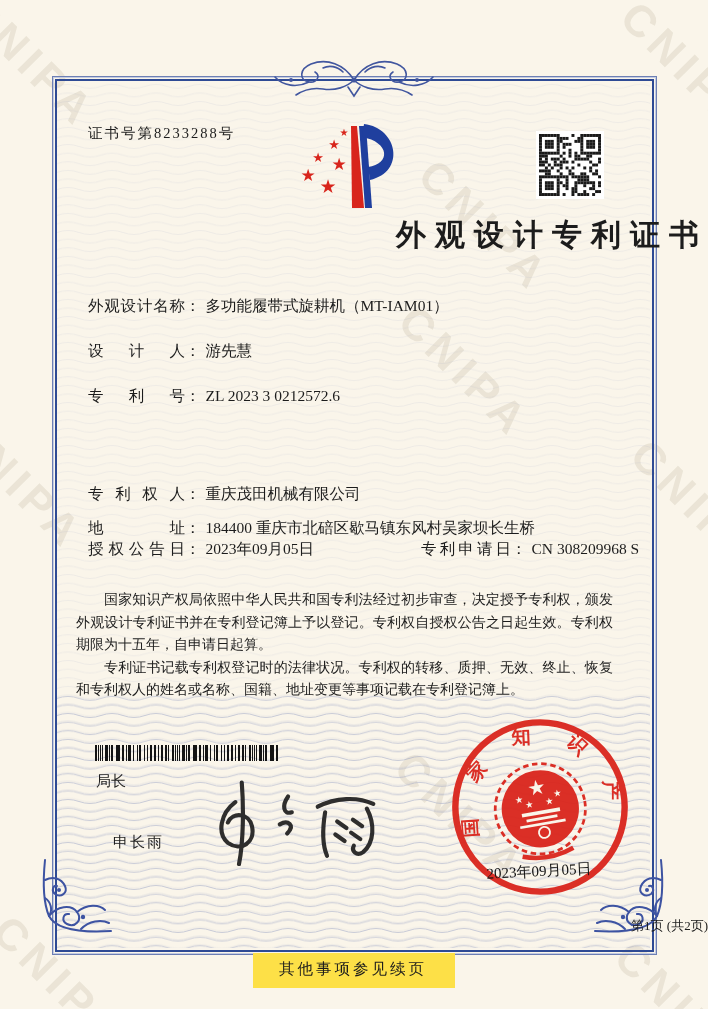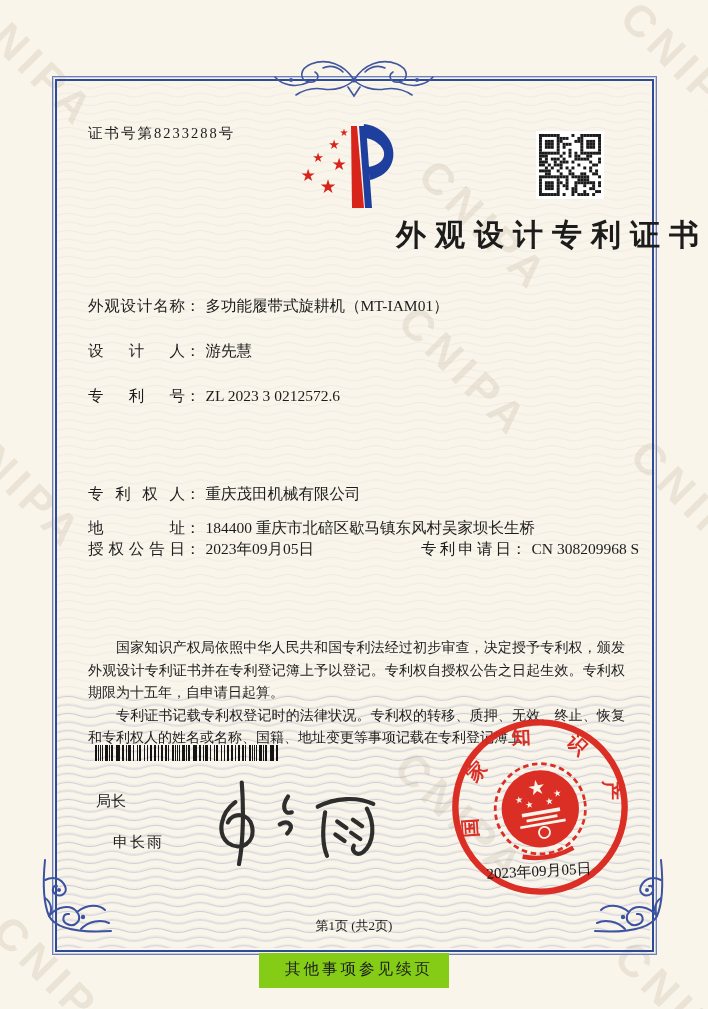--- a/index.html
+++ b/index.html
@@ -17,38 +17,38 @@
   .logo{position:absolute;left:298px;top:118px;z-index:4;}
   .qrbox{position:absolute;left:536px;top:131px;width:68px;height:68px;background:#ffffff;
          display:flex;align-items:center;justify-content:center;z-index:4;}
   .title{position:absolute;left:0;top:215px;width:708px;text-align:right;font-size:30px;
          font-weight:bold;letter-spacing:9px;z-index:4;}
   .frow{position:absolute;left:88px;font-size:15.5px;white-space:nowrap;z-index:4;}
   .flabel{display:inline-block;width:97px;text-align:justify;text-align-last:justify;vertical-align:bottom;}
   .fcolon{display:inline-block;}
   .fvalue{margin-left:5px;}
   .frow2{position:absolute;left:333px;top:0;}
-  .paras{position:absolute;left:88px;top:589px;width:537px;font-size:14px;line-height:22.5px;
-         text-align:justify;z-index:4;margin-top:48px;}
+  .paras{position:absolute;left:76px;top:589px;width:537px;font-size:14px;line-height:22.5px;
+         text-align:justify;z-index:4;}
   .paras p{margin:0;text-indent:2em;}
   .barcode{position:absolute;left:95px;top:745px;width:184px;height:16px;z-index:4;
     background-image:
       repeating-linear-gradient(90deg,#141414 0 1.5px,transparent 1.5px 3px,#141414 3px 4px,transparent 4px 7px),
       repeating-linear-gradient(90deg,#141414 0 2px,transparent 2px 5px,#141414 5px 6px,transparent 6px 11px);}
-  .signer-title{position:absolute;left:96px;top:792px;font-family:"Liberation Sans","DejaVu Sans",sans-serif;
+  .signer-title{position:absolute;left:96px;top:772px;font-family:"Liberation Sans","DejaVu Sans",sans-serif;
          font-size:15px;z-index:4;}
   .signer-name{position:absolute;left:96px;top:833px;font-family:"Liberation Sans","DejaVu Sans",sans-serif;
          font-size:15px;letter-spacing:2px;z-index:4;padding-left:17px;}
   .signature{position:absolute;left:203px;top:778px;z-index:5;}
   .stamp{position:absolute;left:448px;top:715px;transform:rotate(-10deg);opacity:.95;z-index:5;overflow:visible;}
   .stamp-date{position:absolute;left:473px;top:862px;width:132px;text-align:center;font-size:15px;
          color:#141414;transform:rotate(-3deg);z-index:6;}
-  .page-label{position:absolute;left:0;top:917px;width:708px;text-align:center;font-size:13px;z-index:4;}
-  .cont-box{position:absolute;left:50%;transform:translateX(-50%);top:953px;background:#84cc16;
-         padding:6px 16px 8px 26px;font-size:15.5px;letter-spacing:3px;z-index:6;white-space:nowrap;}
+  .page-label{position:absolute;left:0;top:917px;width:708px;text-align:right;font-size:13px;z-index:4;}
+  .cont-box{position:absolute;left:50%;transform:translateX(-50%);top:953px;background:#fde047;
+         padding:6px 28px 8px 26px;font-size:15.5px;letter-spacing:3px;z-index:6;white-space:nowrap;}
   .flourish{position:absolute;z-index:3;}
   .flourish.br{transform:scaleX(-1);}
   .top-orn{position:absolute;left:269px;top:54px;z-index:3;}
 </style>
 </head>
 <body>
 
 <div class="page">
 
   <span class="wm" style="left:-10px;top:-14px">CNIPA</span>

